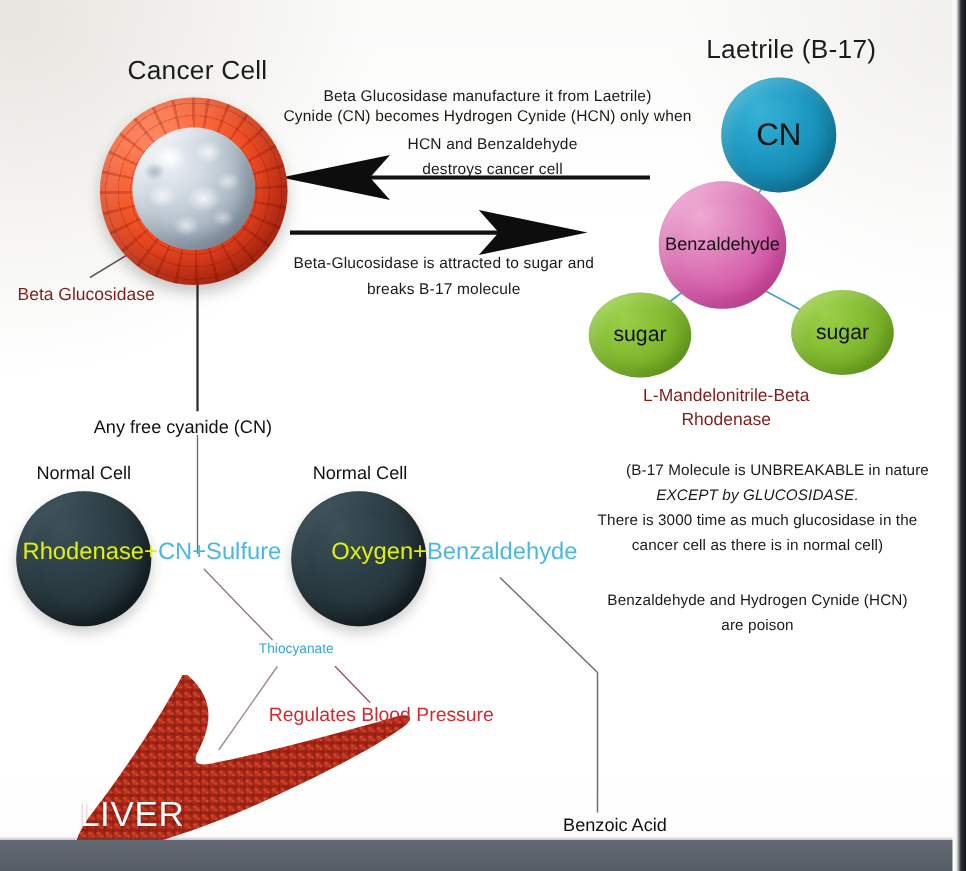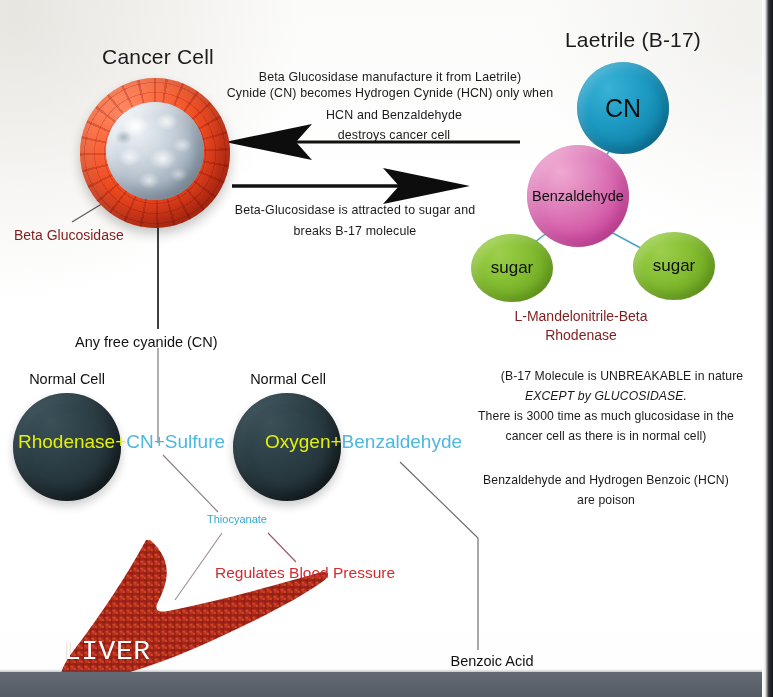--- a/index.html
+++ b/index.html
@@ -119,21 +119,20 @@
   #normal-cell-1{left:13px;top:393px;}
   #normal-cell-2{left:233px;top:393px;}
 
   .cell-eq{position:absolute;font-size:19px;white-space:nowrap;}
   .eq-yellow{color:#e3f009;}
   .eq-plus{color:#e3f009;}
   .eq-cyan{color:#4bb8e0;}
   #liver-label{
     position:absolute;left:64px;top:636px;font-size:28px;color:#ffffff;letter-spacing:.5px;
     text-shadow:0 1px 2px rgba(90,10,5,.45);
-    font-family:Liberation Mono, monospace;
   }
 </style>
 </head>
 <body>
 
 <div id="stage">
   <div id="wash"></div>
 
   <svg class="layer" viewBox="0 0 773 697">
     <defs>
@@ -223,21 +222,21 @@
   <div class="txt cap" style="left:14px;top:227px;">Beta Glucosidase</div>
 
   <div class="txt cap center" style="left:581px;top:308px;">L-Mandelonitrile-Beta</div>
   <div class="txt cap center" style="left:581px;top:327px;">Rhodenase</div>
 
   <div class="txt note-blk center" style="left:606px;top:367px;margin-left:16px;">(B-17 Molecule is UNBREAKABLE in nature</div>
   <div class="txt note-blk center" style="left:606px;top:387px;font-style:italic;">EXCEPT by GLUCOSIDASE.</div>
   <div class="txt note-blk center" style="left:606px;top:407px;">There is 3000 time as much glucosidase in the</div>
   <div class="txt note-blk center" style="left:606px;top:427px;">cancer cell as there is in normal cell)</div>
 
-  <div class="txt note-blk center" style="left:606px;top:471px;">Benzaldehyde and Hydrogen Benzoic (HCN)</div>
+  <div class="txt note-blk center" style="left:606px;top:471px;">Benzaldehyde and Hydrogen Cynide (HCN)</div>
   <div class="txt note-blk center" style="left:606px;top:491px;">are poison</div>
 
   <div class="txt lbl" style="left:75px;top:333px;">Any free cyanide (CN)</div>
 
   <div class="txt lbl center" style="left:67px;top:370px;">Normal Cell</div>
   <div class="txt lbl center" style="left:288px;top:370px;">Normal Cell</div>
 
   <div class="cell-eq" style="left:18px;top:431px;">
     <span class="eq-yellow">Rhodenase</span><span class="eq-plus">+</span><span class="eq-cyan">CN+Sulfure</span>
   </div>

